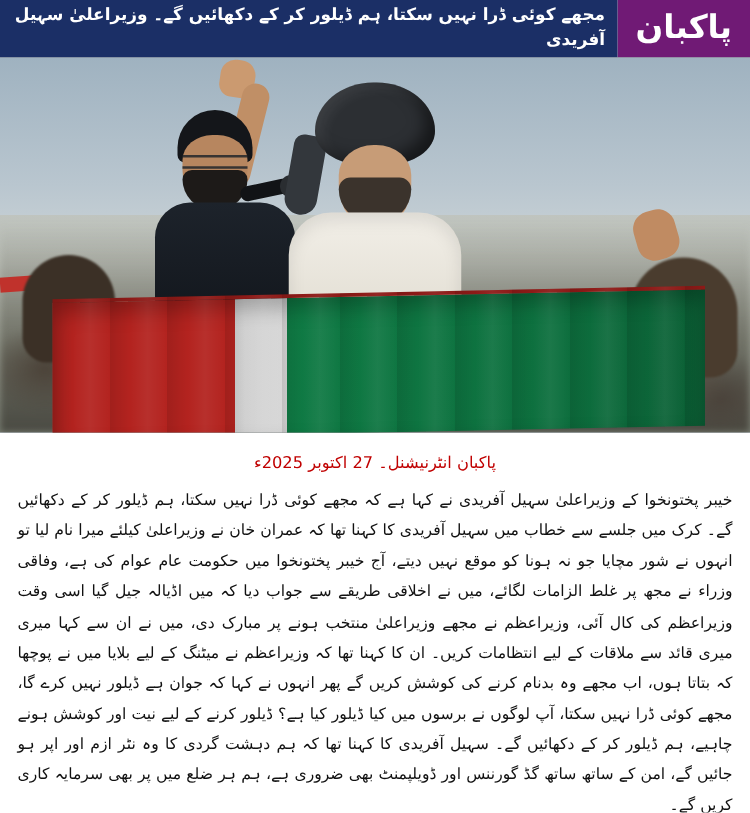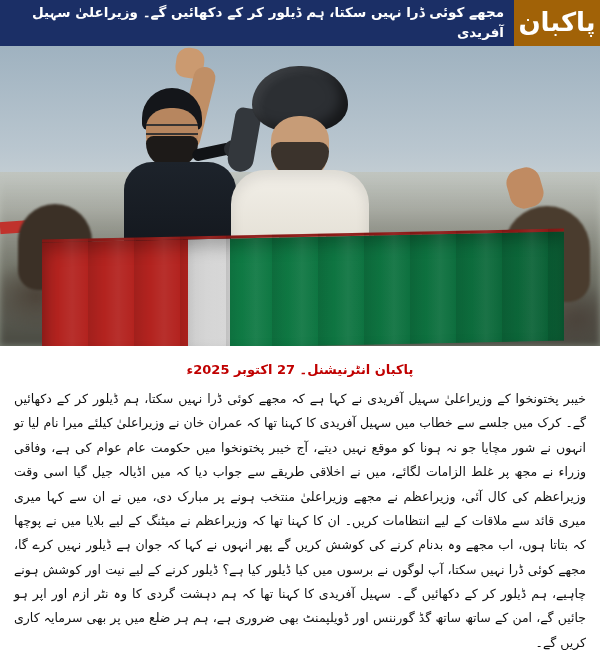--- a/index.html
+++ b/index.html
@@ -24,22 +24,22 @@
 
   
   .banner {
     display: flex;
     flex-direction: row;
     align-items: stretch;
     height: 46px;
     width: 600px;
   }
   .banner-logo {
-    width: 86px;
-    background: #a16207;
+    width: 106px;
+    background: #701a75;
     color: #ffffff;
     display: flex;
     align-items: center;
     justify-content: center;
     font-size: 26px;
     font-weight: bold;
     letter-spacing: 0px;
     line-height: 1;
     padding-bottom: 3px;
   }
@@ -248,21 +248,21 @@
     background: #4a3c2e;
     border-radius: 44px 44px 22px 22px;
     filter: blur(1px);
   }
 
   
   .byline {
     text-align: center;
     direction: rtl;
     font-size: 13px;
-    font-weight: bold;
+    font-weight: normal;
     color: #c00000;
     padding: 16px 0 10px 0;
   }
 
   
   .article {
     direction: rtl;
     text-align: justify;
     padding: 0 14px 10px 14px;
     font-size: 12.5px;

